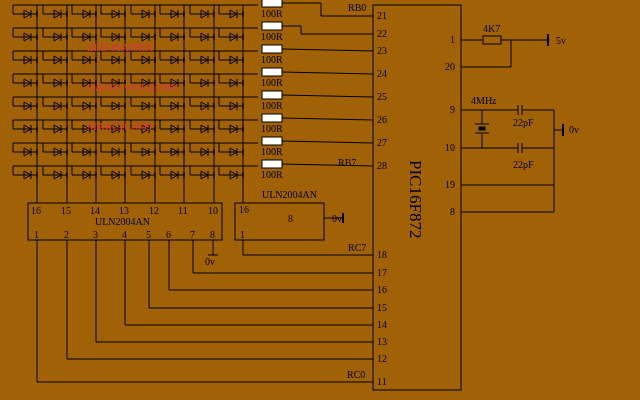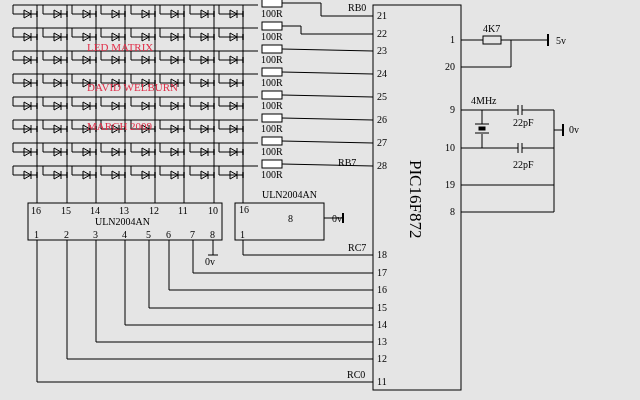--- a/index.html
+++ b/index.html
@@ -1,16 +1,16 @@
 <!DOCTYPE html>
 <html><head>
 <meta charset="utf-8">
 <style>
   html,body{margin:0;padding:0;background:#fff;}
-  #wrap{position:relative;width:640px;height:400px;overflow:hidden;background:#e5e5e5;}
+  #wrap{position:relative;width:640px;height:400px;overflow:hidden;background:#a16207;}
   svg{position:absolute;left:0;top:0;}
   .t{font-family:"Liberation Serif","DejaVu Serif",serif;font-size:10px;fill:#000;}
   .red{font-family:"Liberation Serif","DejaVu Serif",serif;font-size:11px;fill:#e0304a;}
   .big{font-family:"Liberation Serif","DejaVu Serif",serif;font-size:17px;fill:#000;}
 </style>
 </head>
 <body>
 
 <div id="wrap">
 <svg id="sch" width="640" height="400" viewBox="0 0 640 400">

